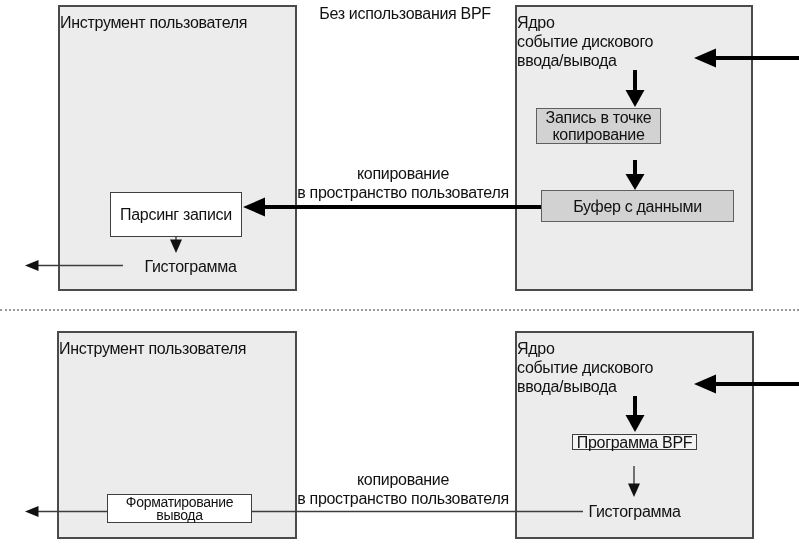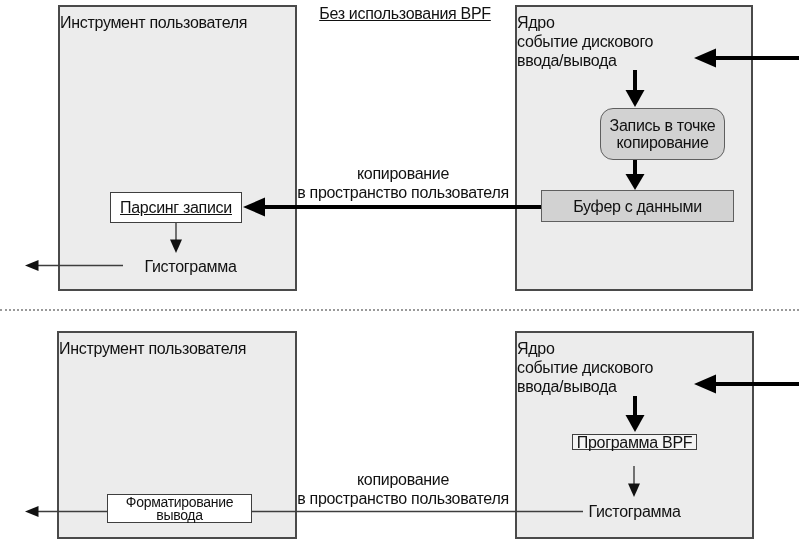--- a/index.html
+++ b/index.html
@@ -35,44 +35,44 @@
   .divider {
     position:absolute; left:0; width:799px; top:309px; height:0;
     border-top:2px dotted #9a9a9a; z-index:0;
   }
 </style>
 </head>
 <body>
 
 <div class="canvas">
 
-  <div class="flabel" style="left:260px; top:4px; width:290px;text-decoration:underline;">Без использования BPF</div>
+  <div class="flabel" style="left:260px; top:4px; width:290px;">Без использования BPF</div>
 
   <div class="bigbox" style="left:58px; top:5px; width:239px; height:286px;">
     <div class="bigbox-head">Инструмент пользователя</div>
   </div>
 
   <div class="bigbox" style="left:515px; top:5px; width:238px; height:286px;">
     <div class="bigbox-head">
       <span style="display:block">Ядро</span>
       <span style="display:block">событие дискового</span>
       <span style="display:block">ввода/вывода</span>
     </div>
   </div>
 
-  <div class="node shaded" style="left:600px; top:108px; width:125px; height:52px;border-radius:13px;">
+  <div class="node shaded" style="left:536px; top:108px; width:125px; height:36px;">
     <span>Запись в точке</span>
     <span>копирование</span>
   </div>
 
   <div class="node shaded" style="left:541px; top:190px; width:193px; height:32px;">
     <span>Буфер с данными</span>
   </div>
 
-  <div class="node white" style="left:110px; top:192px; width:132px; height:31px;text-decoration:underline;">
+  <div class="node white" style="left:110px; top:192px; width:132px; height:45px;">
     <span>Парсинг записи</span>
   </div>
 
   <div class="flabel" style="left:133px; top:257px; width:115px;">Гистограмма</div>
 
   <div class="flabel" style="left:262px; top:164px; width:282px;">
     <span style="display:block">копирование</span>
     <span style="display:block">в пространство пользователя</span>
   </div>
 

